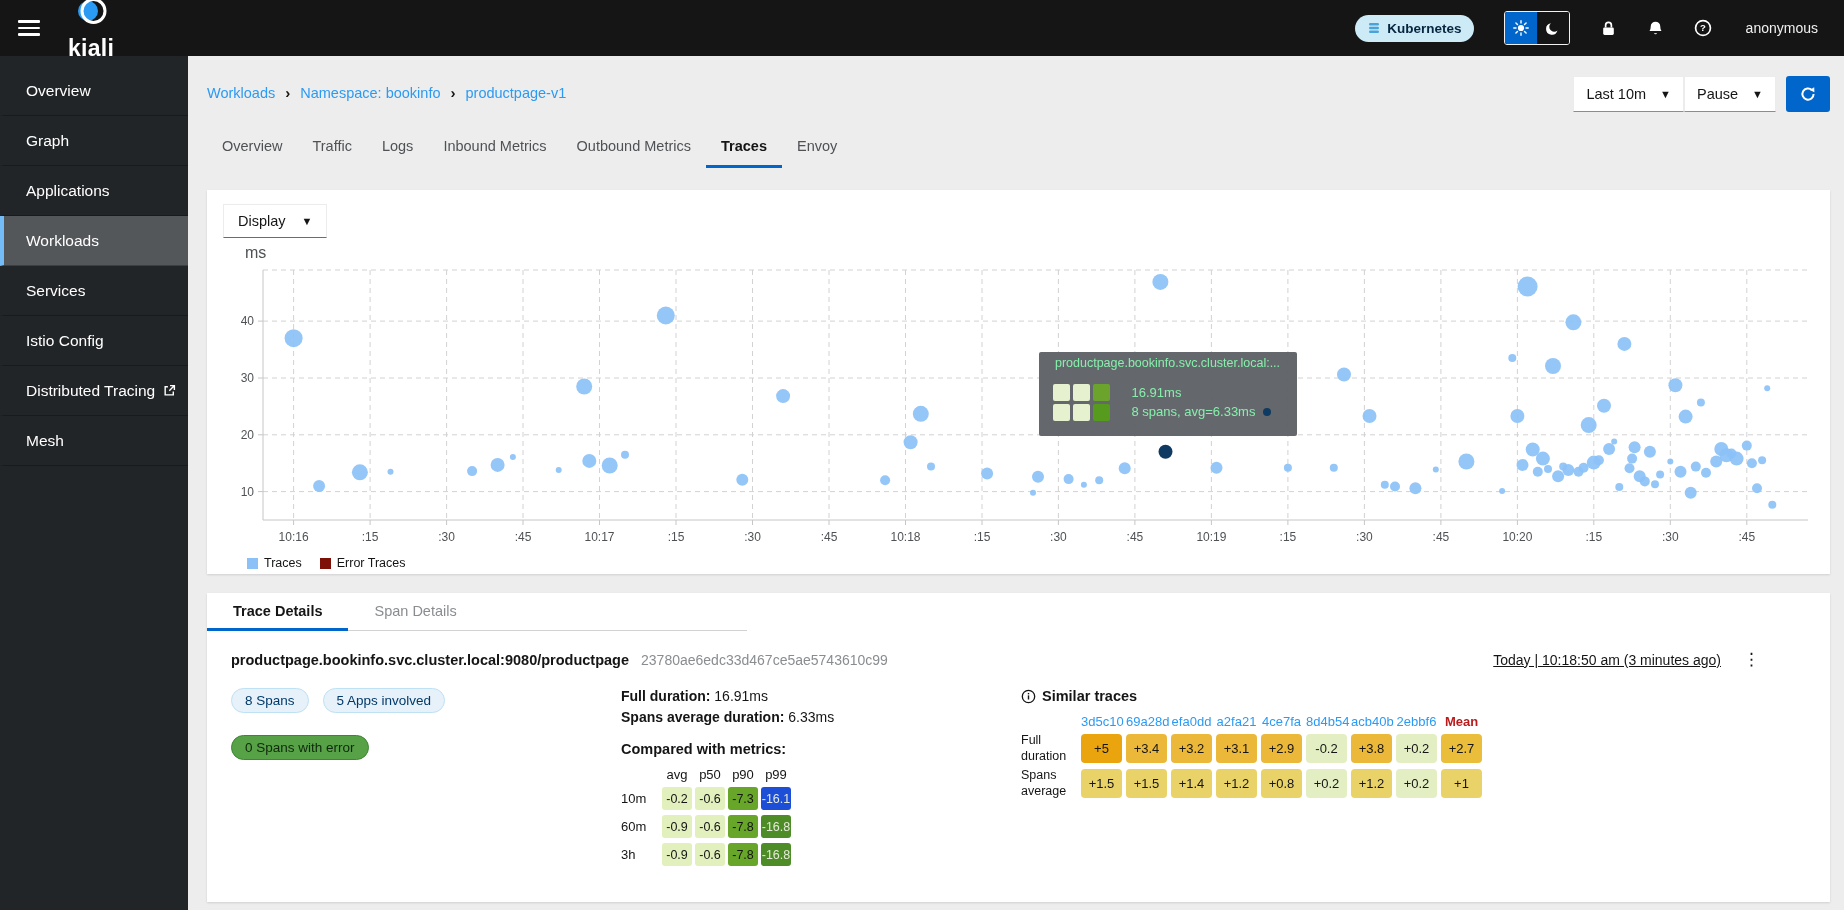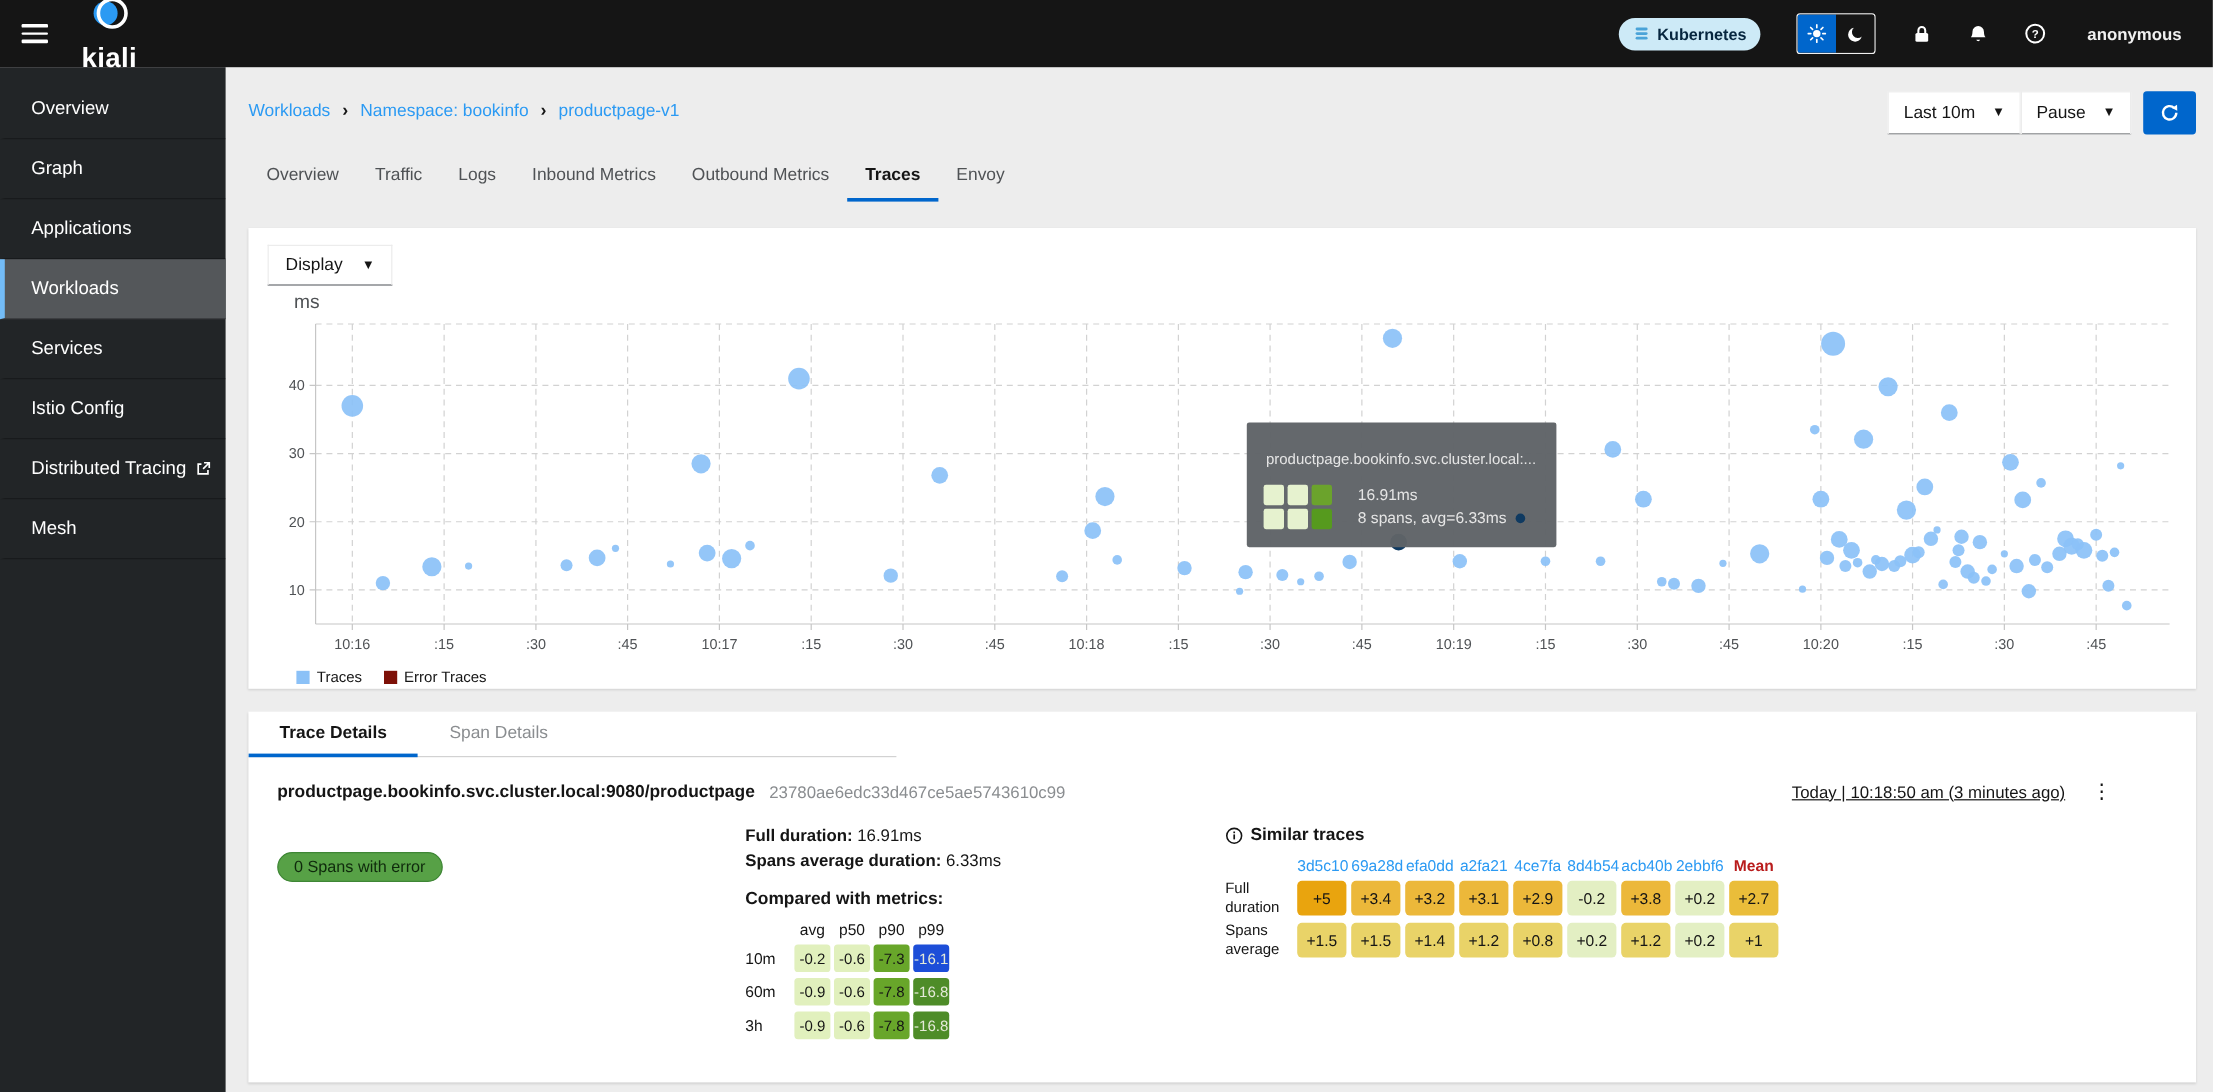--- a/index.html
+++ b/index.html
@@ -14,21 +14,21 @@
   .brand { display:flex; align-items:center; gap:7px; margin-left:28px;flex-direction:column; }
   .brand-name { color:#fff; font-size:23px; font-weight:700; letter-spacing:.3px; }
   .mast-right { margin-left:auto; display:flex; align-items:center; }
   .k8s-badge { background:#cdeaf7; color:#06263f; font-size:13.5px; font-weight:600;
     height:27px; border-radius:14px; display:flex; align-items:center; gap:6px; padding:0 12px; }
   .theme-toggle { display:flex; margin-left:30px; border:1px solid #f0f0f0; border-radius:3px; overflow:hidden; }
   .theme-btn { width:32px; height:32px; display:flex; align-items:center; justify-content:center; cursor:pointer; }
   .theme-btn.light { background:var(--accent); }
   .theme-btn.dark { background:#151515; }
   .icon-btn { background:none; border:none; margin-left:30px; cursor:pointer; display:flex; align-items:center; }
-  .username { color:#f0f0f0; font-size:14px; margin-left:34px; cursor:pointer;font-weight:bold; }
+  .username { color:#f0f0f0; font-size:14px; margin-left:34px; cursor:pointer; }
 
   
   .sidebar { position:absolute; top:56px; left:0; width:188px; bottom:0; background:var(--sidebar-bg); padding-top:10px; z-index:20; }
   .nav-item { height:50px; display:flex; align-items:center; padding-left:22px; gap:8px;
     color:#fff; font-size:15.5px; cursor:pointer; border-left:4px solid transparent;
     border-bottom:1px solid rgba(0,0,0,.28); }
   .nav-item.active { background:var(--sidebar-active-bg); border-left-color:var(--sidebar-active-border); }
 
   
   .content { position:absolute; top:56px; left:188px; right:0; bottom:0; background:var(--content-bg); padding:0 14px 0 19px; }
@@ -55,22 +55,22 @@
   .chart-wrap { position:relative; margin-top:6px; }
   .unit-label { font-size:16px; color:#4f5255; margin-left:22px; height:18px; }
   svg text.tick { font-size:12px; fill:#4f5255; font-family:"Liberation Sans",sans-serif; }
   svg line.grid { stroke:#d2d2d2; stroke-dasharray:5 4; stroke-width:1; }
   svg line.axis { stroke:#c6c6c6; stroke-width:1; }
   .legend { display:flex; gap:18px; margin:2px 0 0 24px; }
   .legend-item { display:flex; align-items:center; gap:6px; font-size:12.5px; cursor:pointer; }
   .legend-swatch { width:11px; height:11px; display:inline-block; }
 
   
-  .chart-tip { position:absolute; width:258px; background:rgba(95,99,103,.97); color:#e5e5e5;
-    padding:24px 14px 14px; border-radius:2px; z-index:10; pointer-events:none; }
+  .chart-tip { position:absolute; width:258px; background:rgba(95,99,103,.97); color:#86efac;
+    padding:4px 14px 14px; border-radius:2px; z-index:10; pointer-events:none; }
   .tip-title { font-size:12.5px; text-align:center; white-space:nowrap; }
   .tip-body { display:flex; align-items:center; gap:22px; margin-top:14px; }
   .tip-grid { display:grid; grid-template-columns:repeat(3,17px); grid-auto-rows:17px; gap:3px; }
   .tip-grid span { border-radius:2px; }
   .tip-text { font-size:13px; line-height:1.45; }
   .tip-dot { display:inline-block; width:8px; height:8px; border-radius:50%; margin-left:8px; }
 
   
   .trace-card { margin-top:19px; height:309px; overflow:hidden; }
   .detail-tabs { display:flex; border-bottom:1px solid #d2d2d2; width:540px; }
@@ -456,20 +456,24 @@
 
     <div class="trace-head">
       <span class="trace-title">productpage.bookinfo.svc.cluster.local:9080/productpage</span>
       <span class="trace-id">23780ae6edc33d467ce5ae5743610c99</span>
       <span class="trace-when">Today | 10:18:50 am (3 minutes ago)</span>
       <button class="kebab">⋮</button>
     </div>
 
     <div class="trace-cols">
       <div class="col-badges">
+        <div class="pill-row">
+          <span class="pill">8 Spans</span>
+          <span class="pill">5 Apps involved</span>
+        </div>
         <span class="error-pill">0 Spans with error</span>
       </div>
 
       <div class="col-metrics">
         <div class="metric-line"><b>Full duration:</b> <span>16.91ms</span></div>
         <div class="metric-line"><b>Spans average duration:</b> <span>6.33ms</span></div>
         <div class="cmp-title">Compared with metrics:</div>
         <div class="cmp-grid">
           <span></span>
           <span class="hdr">avg</span>

